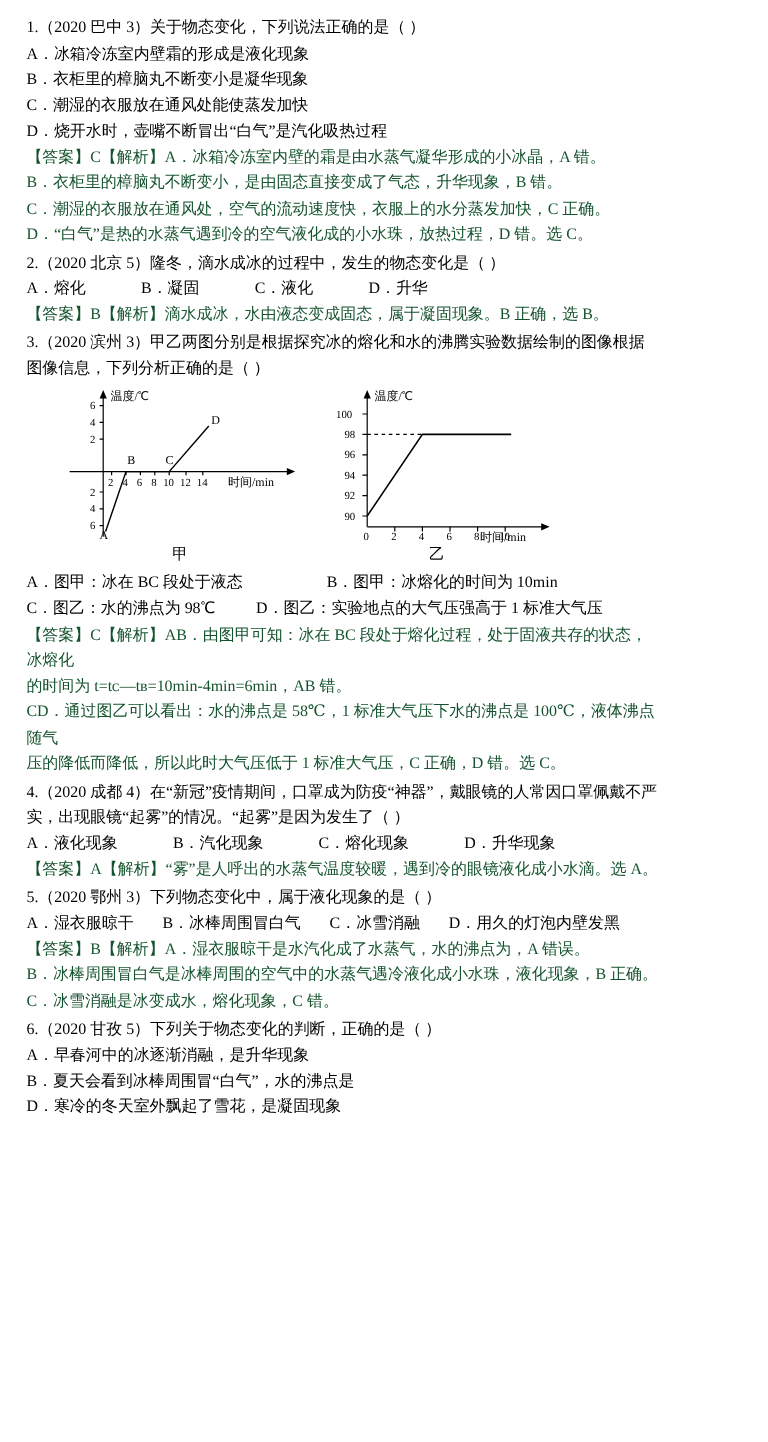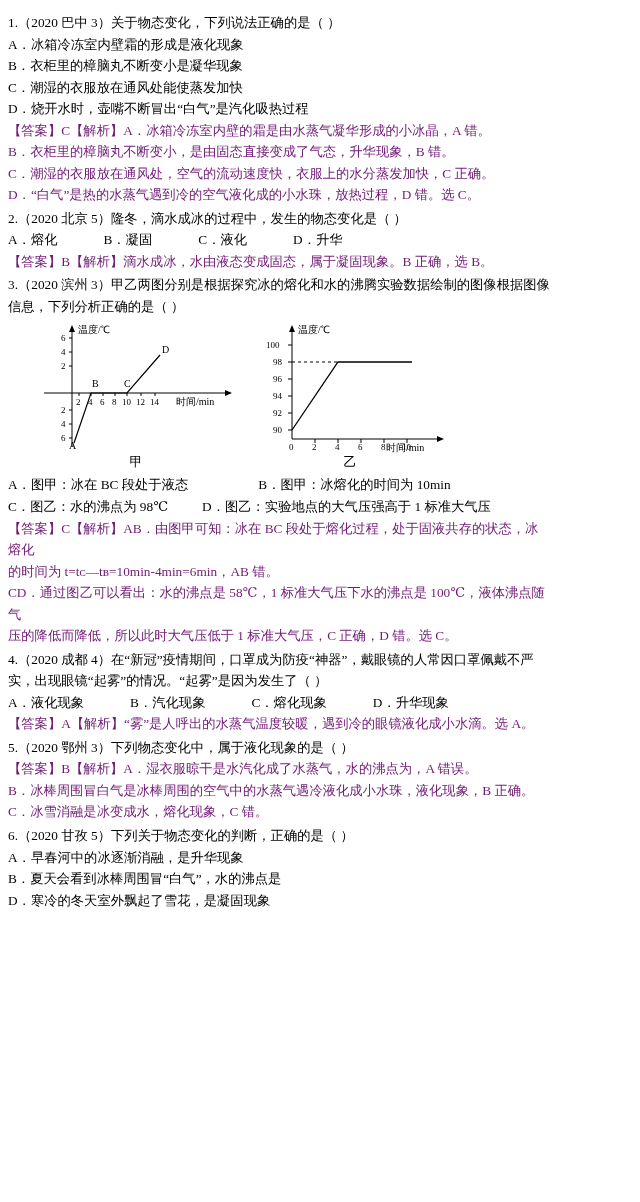--- a/index.html
+++ b/index.html
@@ -4,31 +4,31 @@
 <style>
   html,body{margin:0;padding:0;}
   body{
     width:640px;
     background:#ffffff;
     font-family:"Liberation Serif","DejaVu Serif",serif;
     font-size:13.3px;
     color:#000000;
     line-height:1.62;
   }
-  .page{width:560px;padding:10px 10px 6px 8px;box-sizing:border-box;}
+  .page{width:560px;padding:10px 10px 6px 22px;box-sizing:border-box;}
   .q{margin:0 0 0 0;}
   .stem{margin:2px 0 0 0;}
   .opts-line{margin:0;}
   .opt-block{margin:0;}
-  .ans{color:#701a75;margin:0;}
+  .ans{color:#14532d;margin:0;}
   .figwrap{display:flex;gap:16px;margin:6px 0 2px 28px;align-items:flex-start;}
   .fig{position:relative;}
   .figcap{text-align:center;font-size:13px;margin-top:-2px;}
   svg{display:block;}
-  .gapline{display:flex;}
+  .gapline{display:flex;font-family:Liberation Serif, serif;}
   .gapline>div{white-space:nowrap;}
   .sp1{display:inline-block;width:34px;}
   .sp2{display:inline-block;width:46px;}
   .sp3{display:inline-block;width:24px;}
 </style>
 </head>
 <body>
 
 <div class="page">
 
@@ -196,20 +196,29 @@
       <div class="sp2"></div>
       <div>D．升华现象</div>
     </div>
     <div class="ans">
       <div>【答案】A【解析】“雾”是人呼出的水蒸气温度较暖，遇到冷的眼镜液化成小水滴。选 A。</div>
     </div>
   </div>
 
   <div class="q">
     <div class="stem">5.（2020 鄂州 3）下列物态变化中，属于液化现象的是（       ）</div>
+    <div class="gapline">
+      <div>A．湿衣服晾干</div>
+      <div class="sp3"></div>
+      <div>B．冰棒周围冒白气</div>
+      <div class="sp3"></div>
+      <div>C．冰雪消融</div>
+      <div class="sp3"></div>
+      <div>D．用久的灯泡内壁发黑</div>
+    </div>
     <div class="ans">
       <div>【答案】B【解析】A．湿衣服晾干是水汽化成了水蒸气，水的沸点为，A 错误。</div>
       <div>B．冰棒周围冒白气是冰棒周围的空气中的水蒸气遇冷液化成小水珠，液化现象，B 正确。</div>
       <div>C．冰雪消融是冰变成水，熔化现象，C 错。</div>
     </div>
   </div>
 
   <div class="q">
     <div class="stem">6.（2020 甘孜 5）下列关于物态变化的判断，正确的是（       ）</div>
     <div class="opt-block">

